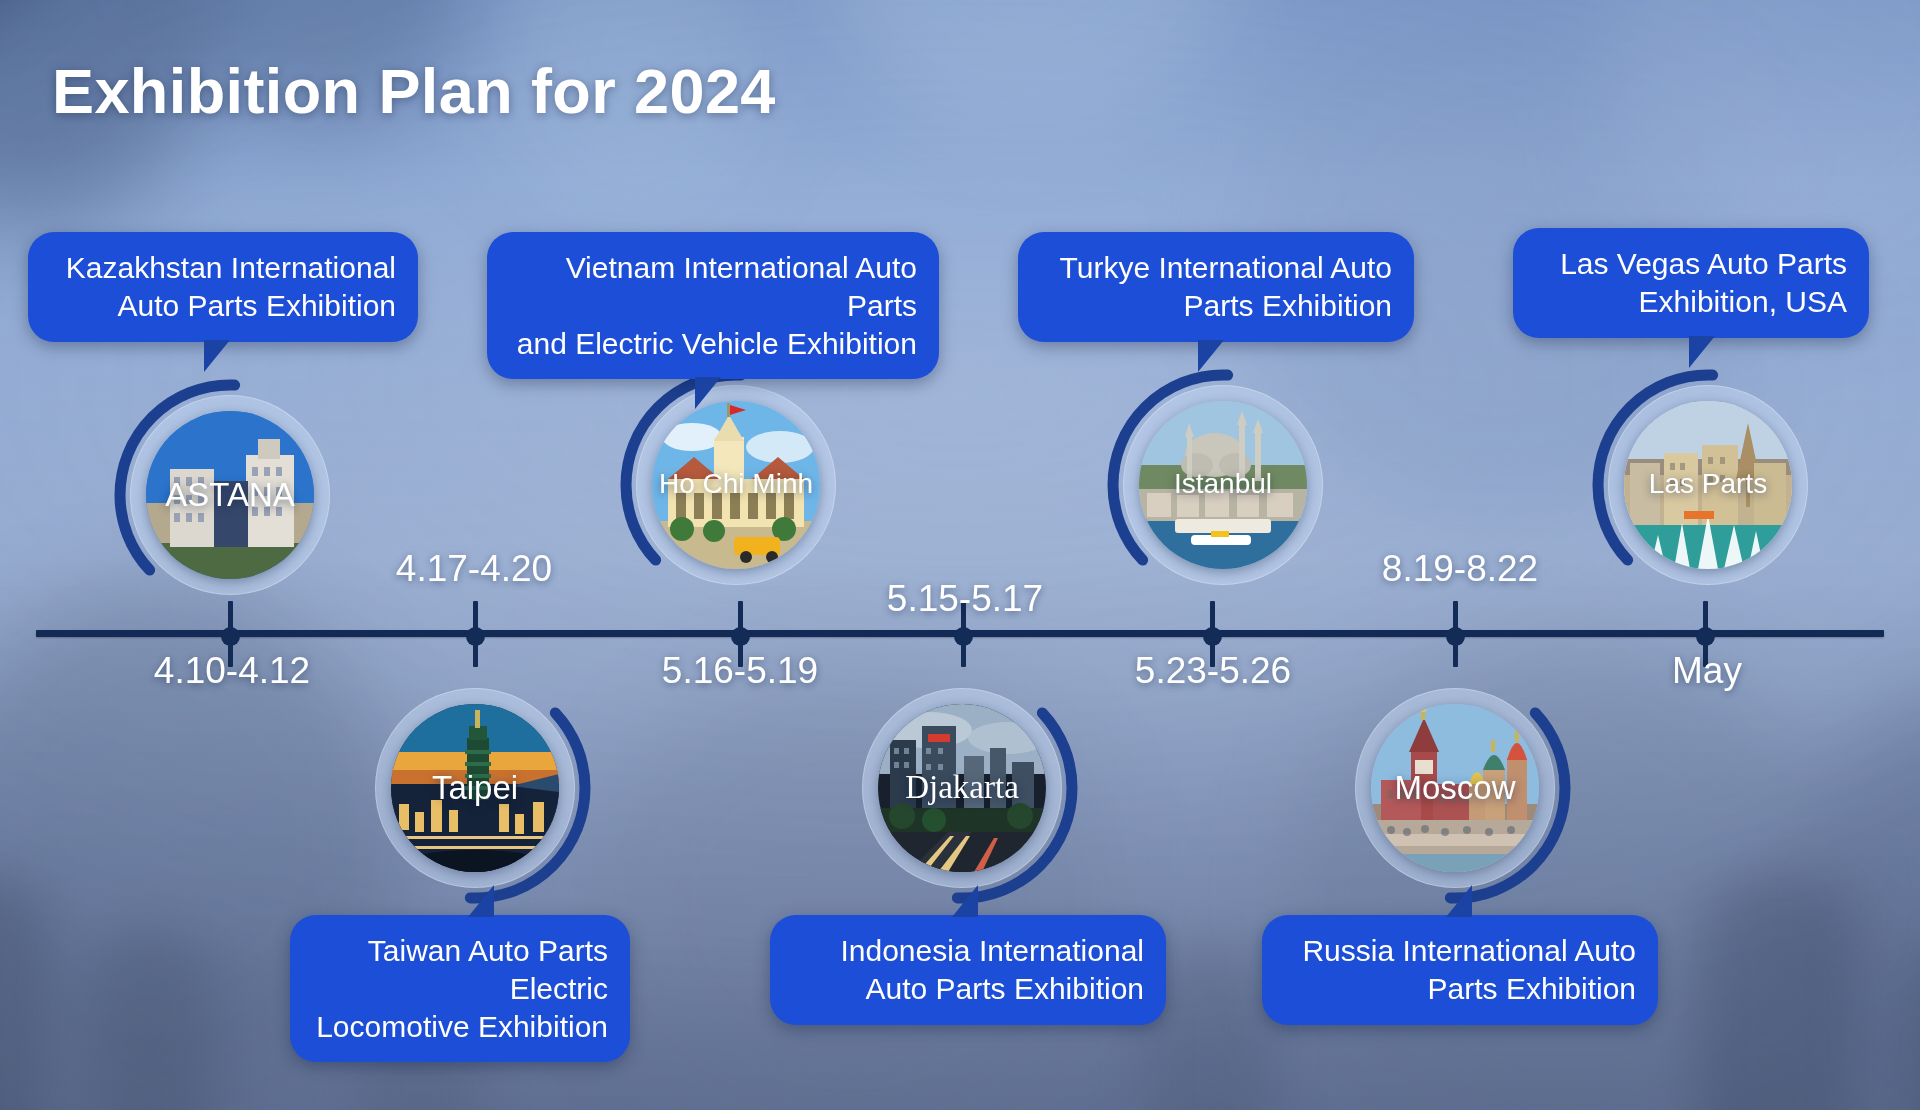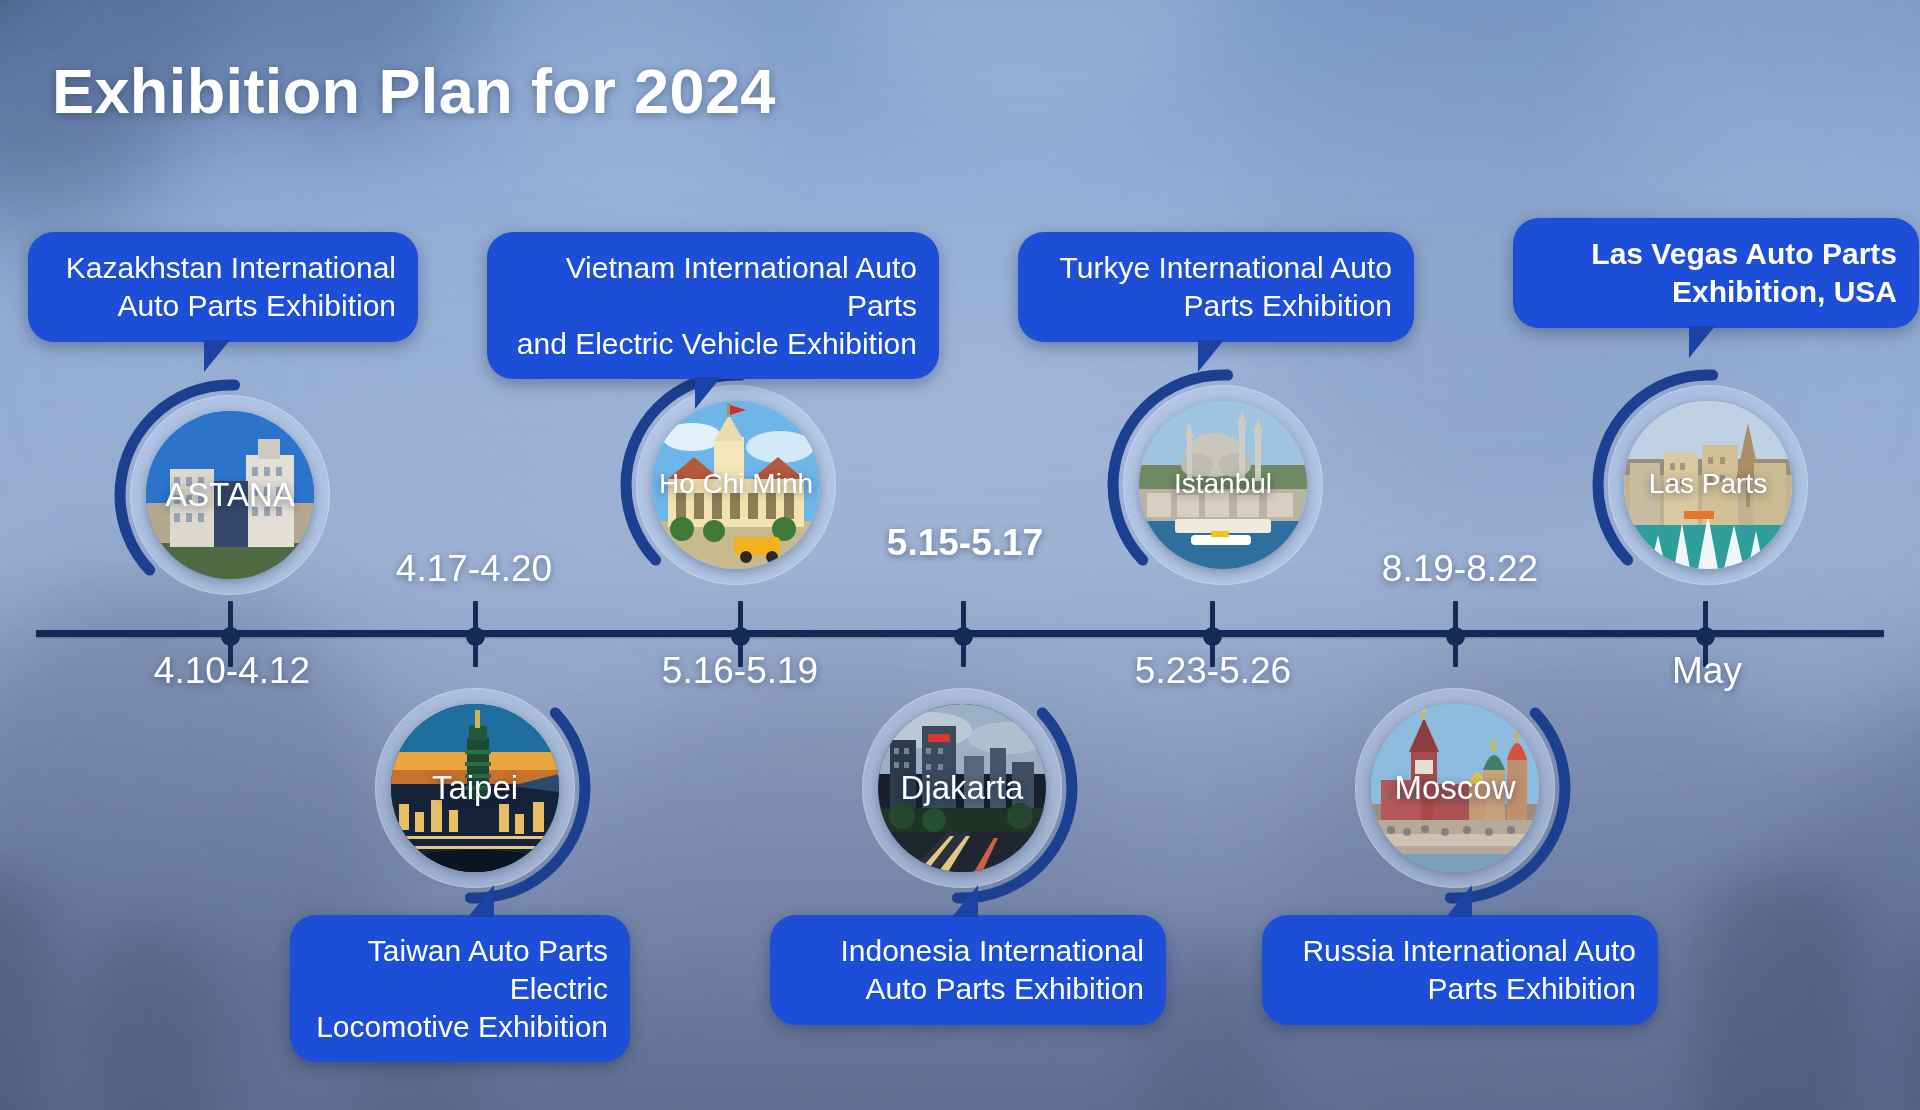--- a/index.html
+++ b/index.html
@@ -184,21 +184,21 @@
   <div class="tick" style="left:1455px; top:601px;"></div>
   <div class="node-dot" style="left:1455px; top:627px;"></div>
 
   <div class="tick" style="left:1705px; top:601px;"></div>
   <div class="node-dot" style="left:1705px; top:627px;"></div>
 </div>
 
 <div class="date-label" style="left:232px;  top:650px;">4.10-4.12</div>
 <div class="date-label" style="left:474px;  top:548px;">4.17-4.20</div>
 <div class="date-label" style="left:740px;  top:650px;">5.16-5.19</div>
-<div class="date-label" style="left:965px;  top:522px;font-weight:bold;">5.15-5.17</div>
+<div class="date-label" style="left:965px;  top:578px;">5.15-5.17</div>
 <div class="date-label" style="left:1213px; top:650px;">5.23-5.26</div>
 <div class="date-label" style="left:1460px; top:548px;">8.19-8.22</div>
 <div class="date-label" style="left:1707px; top:650px;">May</div>
 
 <div class="medallion" style="left:130px; top:395px;">
   <svg class="swoosh" viewBox="0 0 248 248">
     <circle cx="124" cy="124" r="110" stroke-dasharray="260 1000" stroke-dashoffset="-90" transform="rotate(90 124 124)"></circle>
   </svg>
   <div class="med-halo"></div>
   <div class="med-photo">
@@ -384,21 +384,21 @@
       <g fill="#ffd98a" opacity=".9">
         <rect x="6" y="132" width="156" height="3"></rect>
           <rect x="20" y="142" width="130" height="3"></rect>
       </g>
       <ellipse cx="84" cy="164" rx="80" ry="18" fill="#0b1421"></ellipse>
     </svg>
   </div>
   <div class="med-city">Taipei</div>
 </div>
 
-<div class="medallion" style="left:862px; top:688px;">
+<div class="medallion" style="left:862px; top:688px;font-family:Liberation Serif, serif;">
   <svg class="swoosh" viewBox="0 0 248 248">
     <circle cx="124" cy="124" r="110" stroke-dasharray="260 1000" stroke-dashoffset="-90" transform="rotate(-90 124 124)"></circle>
   </svg>
   <div class="med-halo"></div>
   <div class="med-photo">
     <svg viewBox="0 0 168 168">
       <rect width="168" height="168" fill="#17202c"></rect>
       <rect width="168" height="70" fill="#9bb0c4"></rect>
       <ellipse cx="50" cy="26" rx="44" ry="18" fill="#c3d0dc" opacity=".8"></ellipse>
       <ellipse cx="130" cy="34" rx="40" ry="16" fill="#b6c5d4" opacity=".75"></ellipse>
@@ -499,21 +499,21 @@
   <div>and Electric Vehicle Exhibition</div>
   <div class="tail" style="left:208px;"></div>
 </div>
 
 <div class="callout down" style="left:1018px; top:232px; width:396px;">
   <div>Turkye International Auto</div>
   <div>Parts Exhibition</div>
   <div class="tail" style="left:180px;"></div>
 </div>
 
-<div class="callout down" style="left:1513px; top:218px; width:406px;font-weight:bold;">
+<div class="callout down" style="left:1513px; top:228px; width:356px;">
   <div>Las Vegas Auto Parts</div>
   <div>Exhibition, USA</div>
   <div class="tail" style="left:176px;"></div>
 </div>
 
 <div class="callout up" style="left:290px; top:915px; width:340px;">
   <div>Taiwan Auto Parts Electric</div>
   <div>Locomotive Exhibition</div>
   <div class="tail" style="left:178px;"></div>
 </div>

